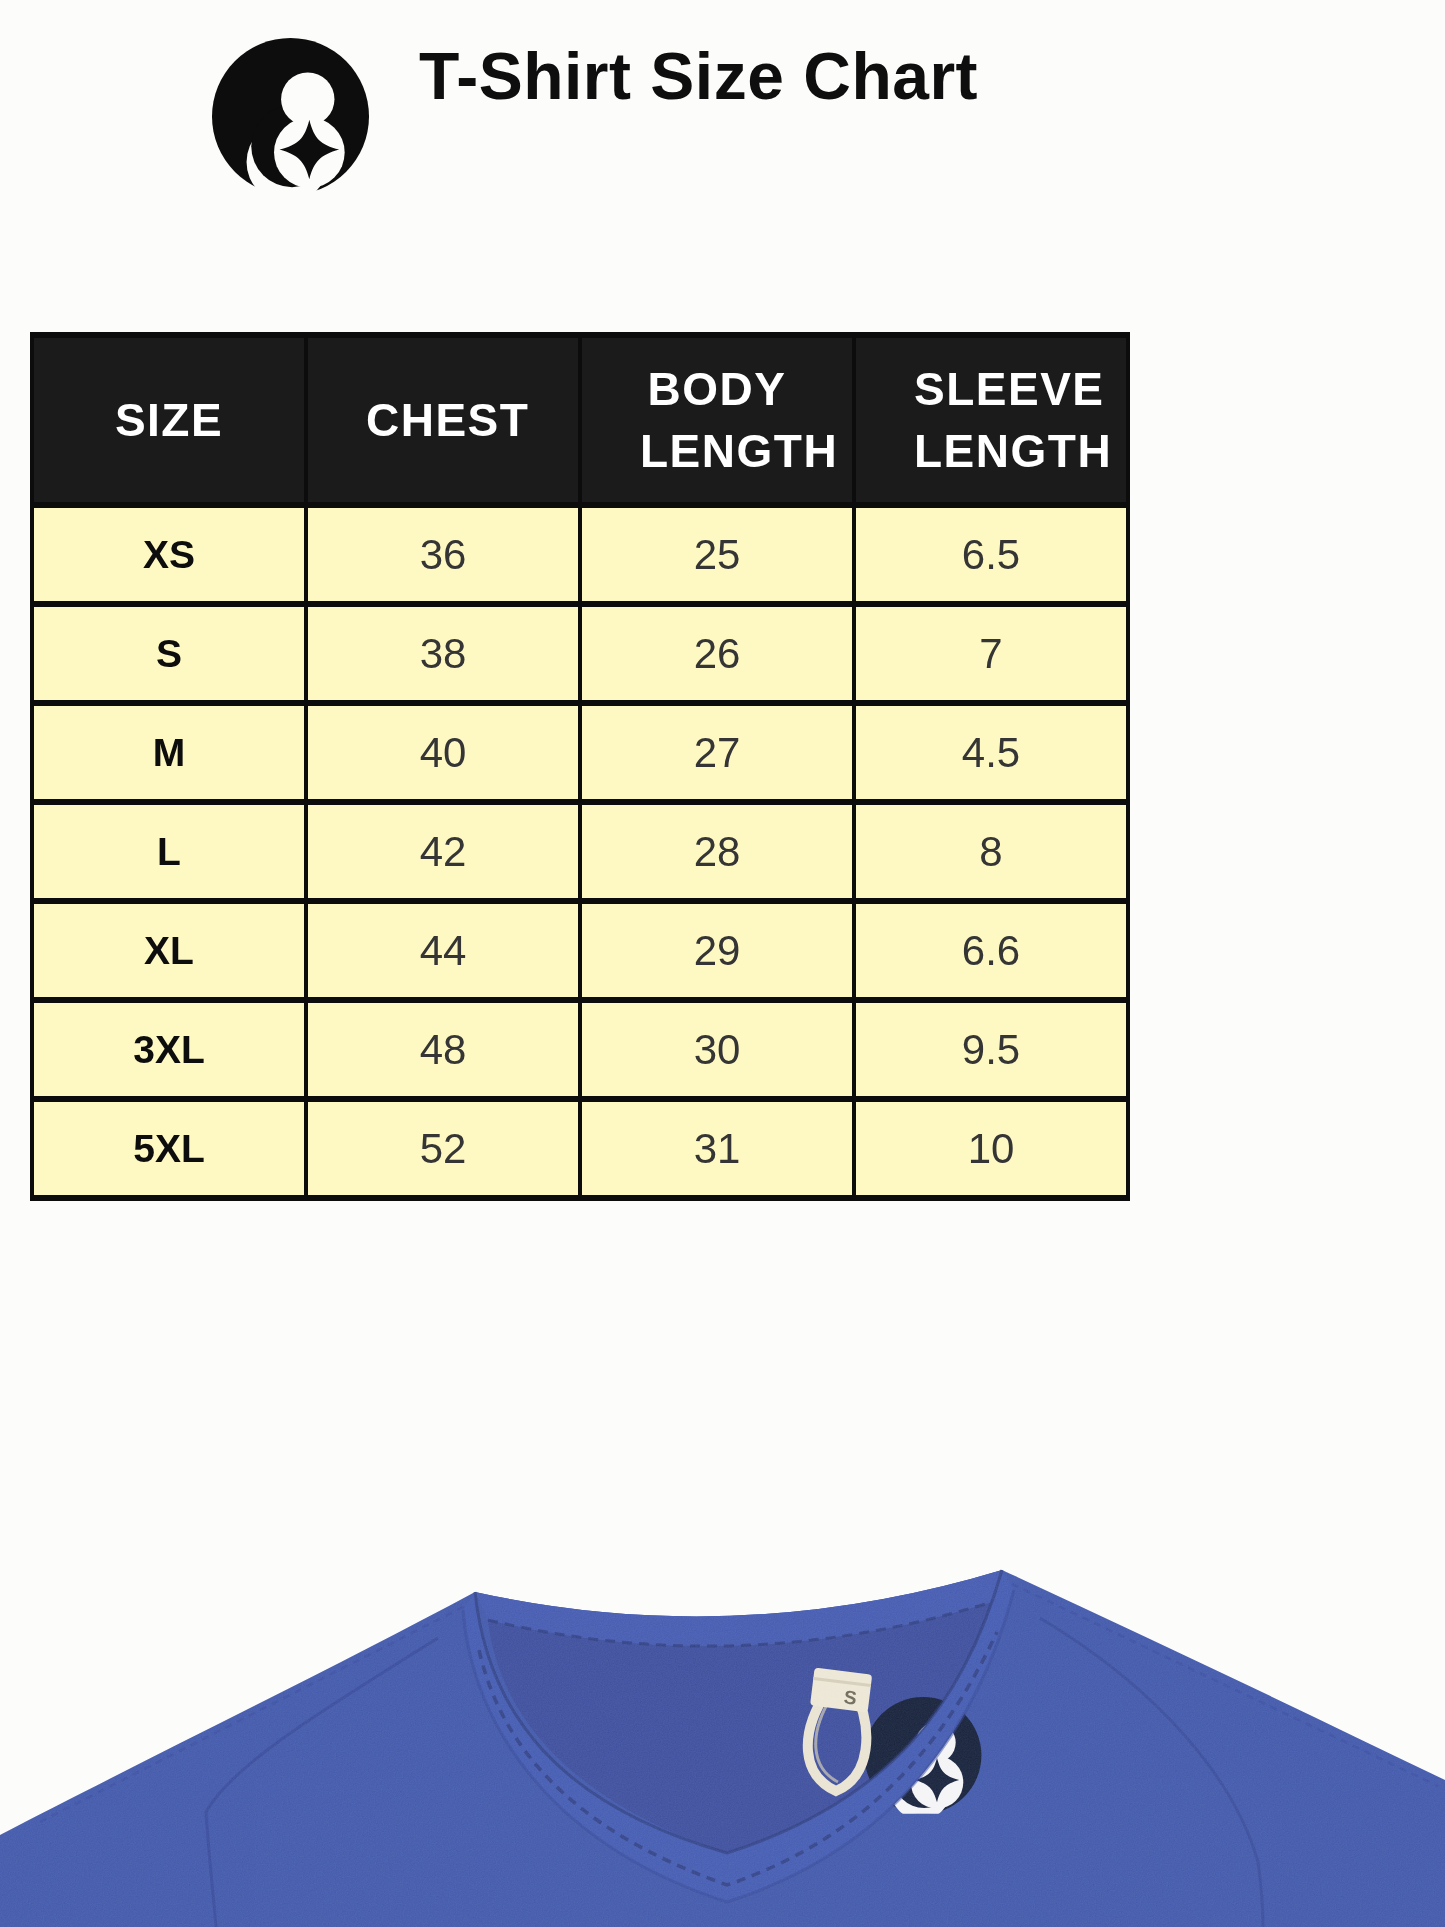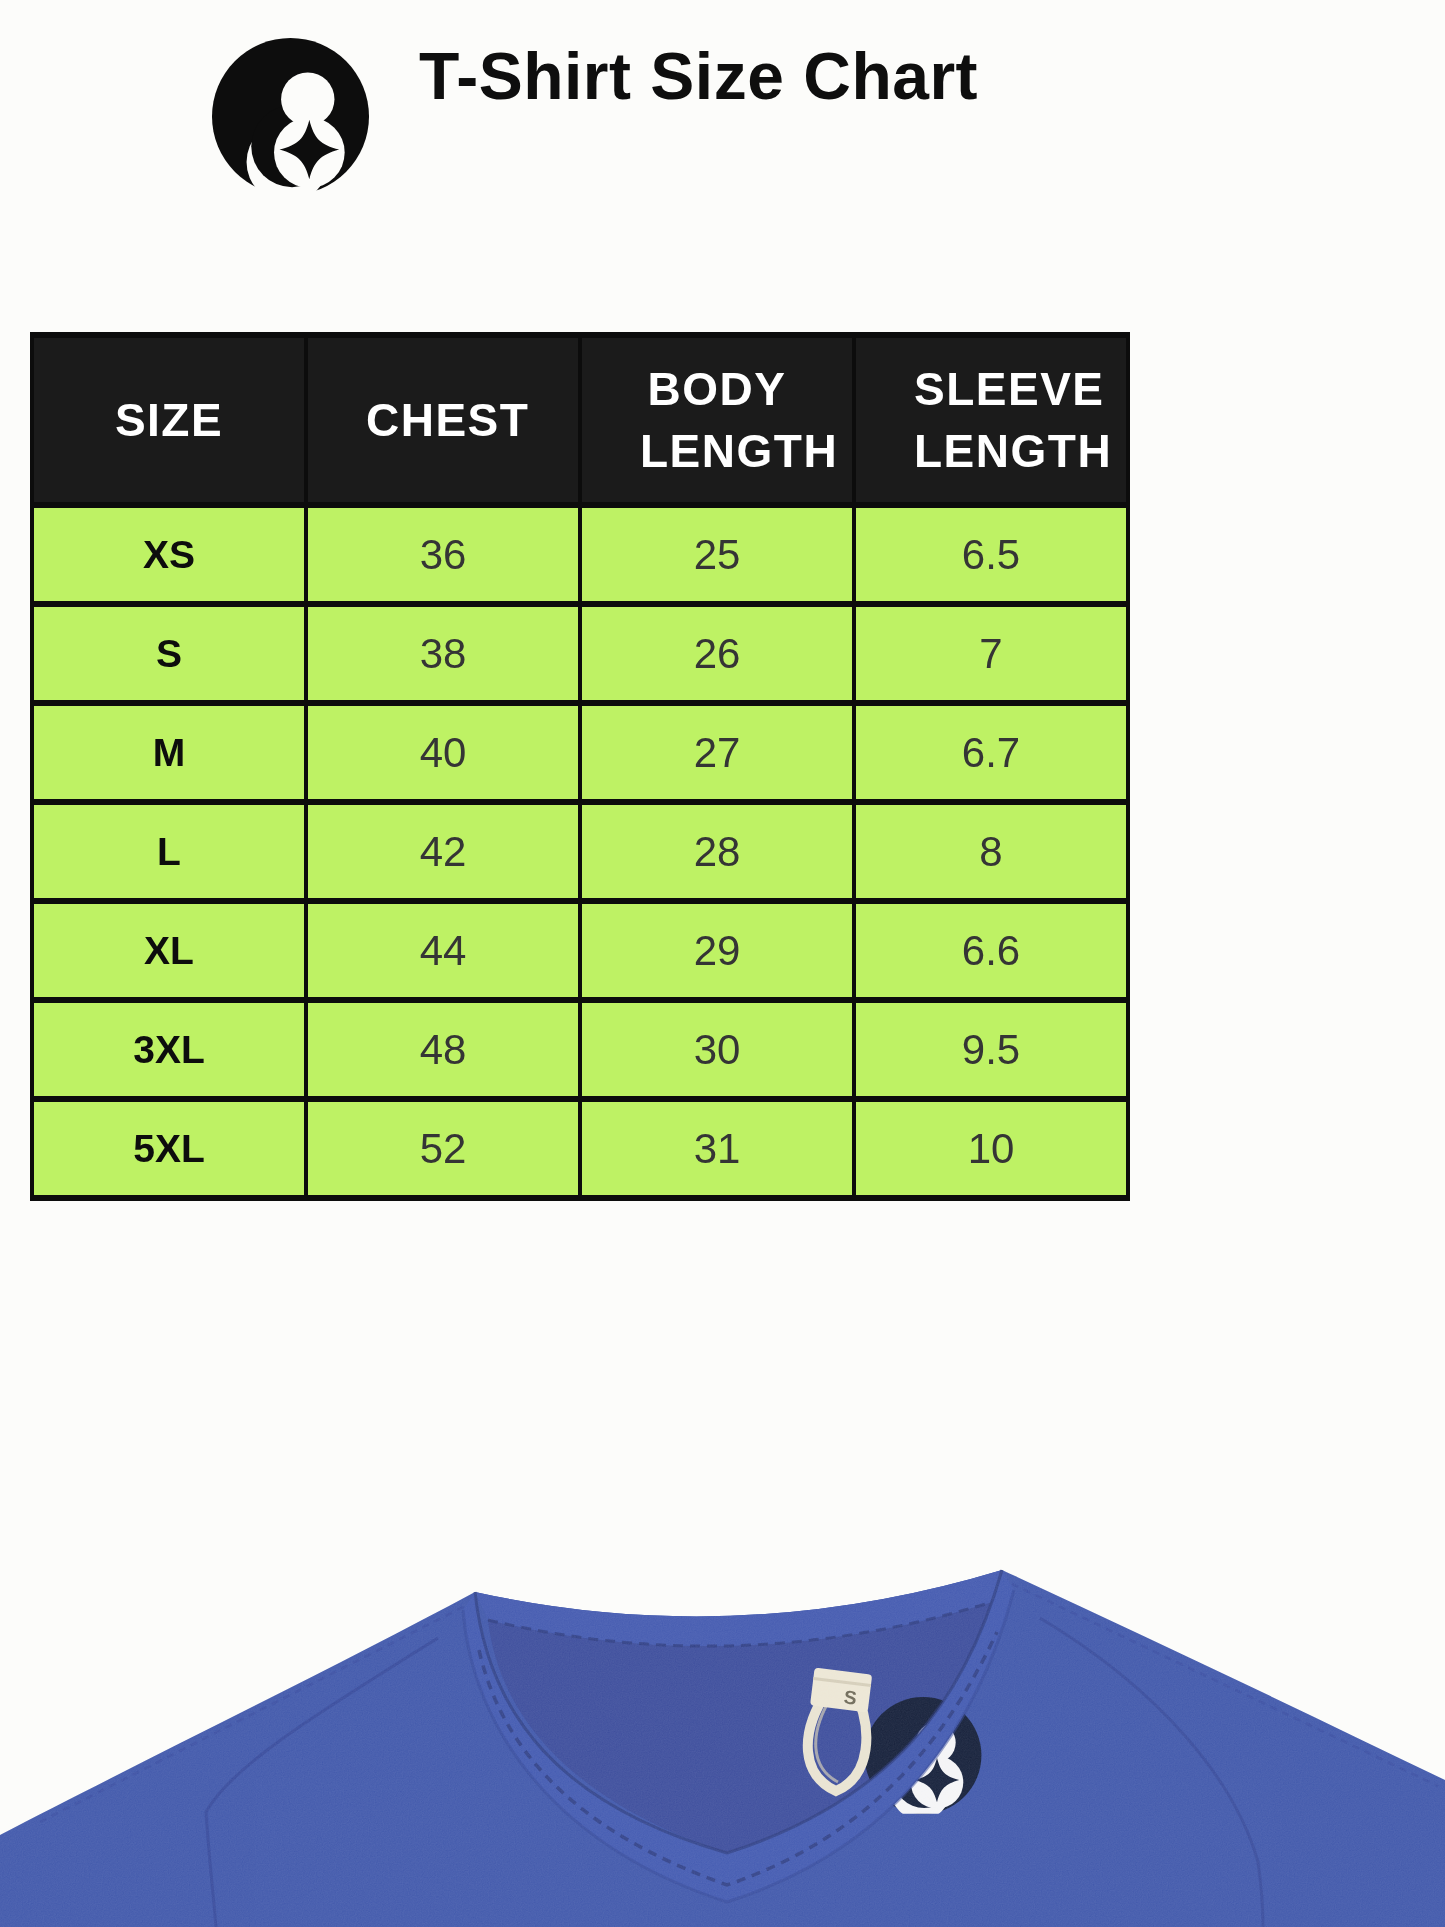--- a/index.html
+++ b/index.html
@@ -41,21 +41,21 @@
   table.size-chart th{
     height:164px;
     background:#1b1b1b;color:#ffffff;
     font-size:46px;font-weight:700;letter-spacing:1.5px;
     line-height:1.35;
     padding:0 58px;
   }
   table.size-chart td{
     height:91px;
     font-size:42px;font-weight:400;color:#353535;
-    background:#bef264;
+    background:#fef9c3;
   }
   table.size-chart td.size-cell{
     font-weight:700;font-size:39px;color:#0d0d0d;
   }
 
   
   .note{
     position:absolute;top:1372px;left:0;width:1445px;
     text-align:center;
     font-size:45px;font-weight:700;color:#1c1c1c;
@@ -108,21 +108,21 @@
       <tr>
         <td class="size-cell">S</td>
         <td>38</td>
         <td>26</td>
         <td>7</td>
       </tr>
       <tr>
         <td class="size-cell">M</td>
         <td>40</td>
         <td>27</td>
-        <td>6.7</td>
+        <td>4.5</td>
       </tr>
       <tr>
         <td class="size-cell">L</td>
         <td>42</td>
         <td>28</td>
         <td>8</td>
       </tr>
       <tr>
         <td class="size-cell">XL</td>
         <td>44</td>

